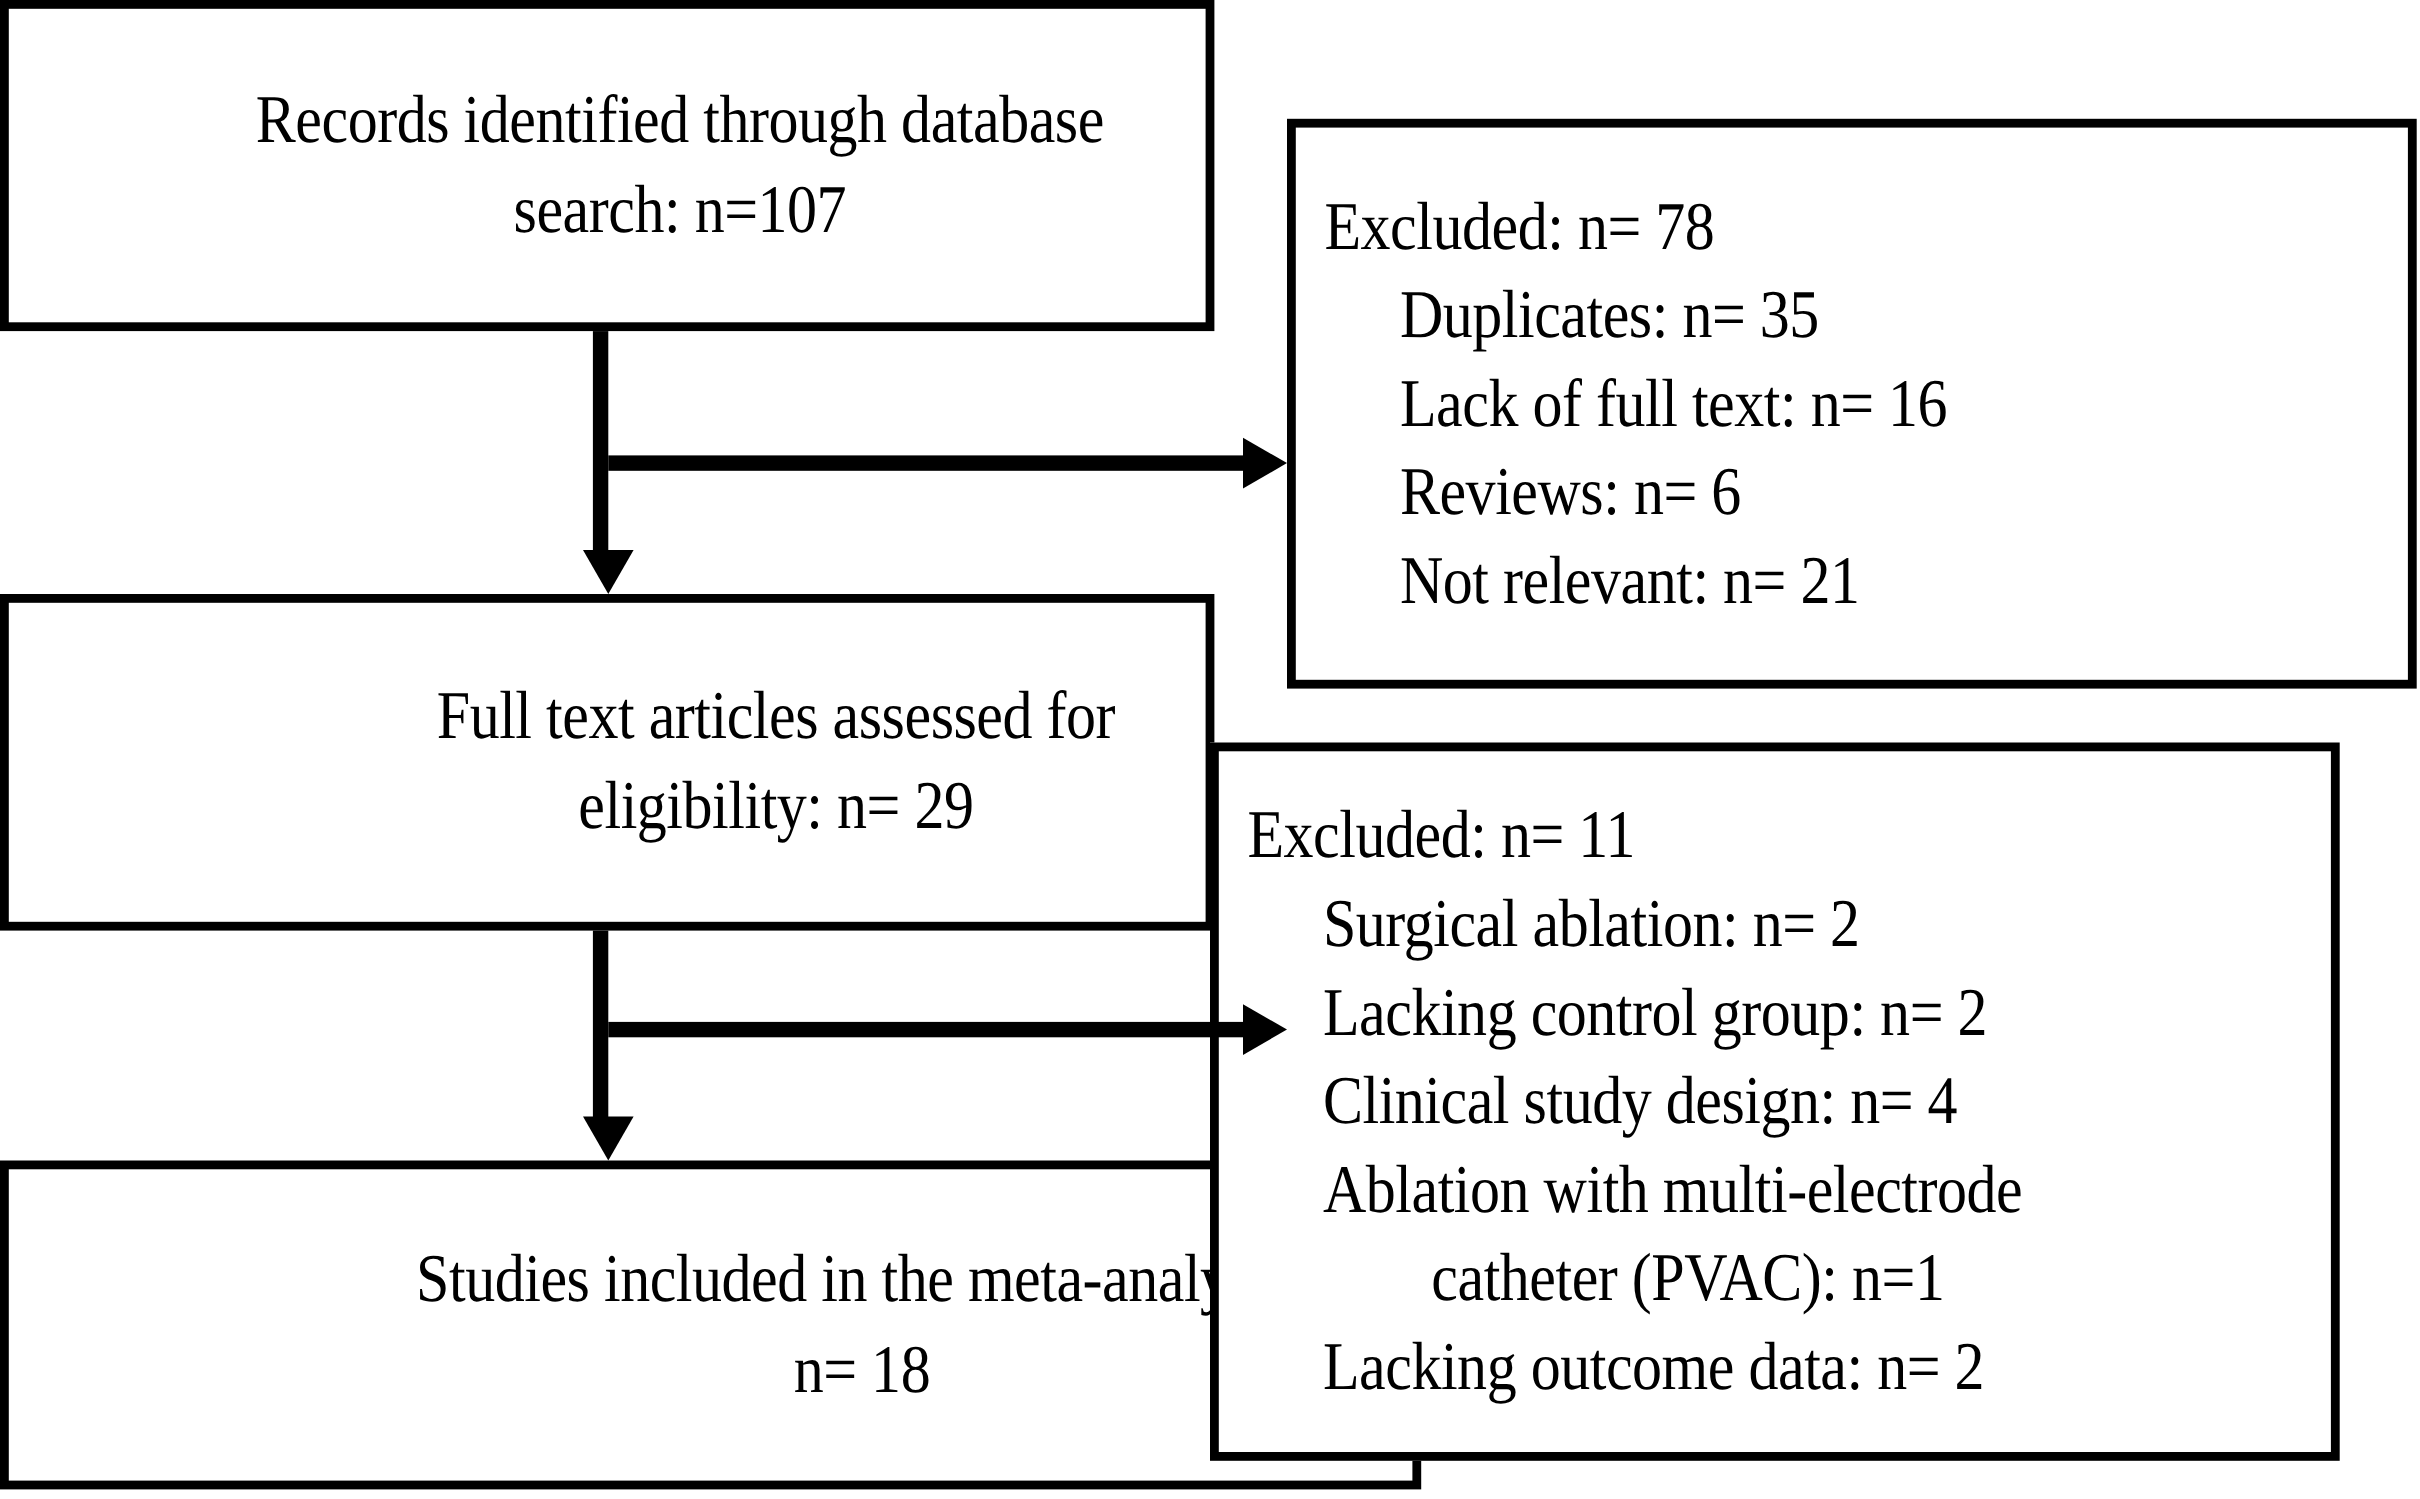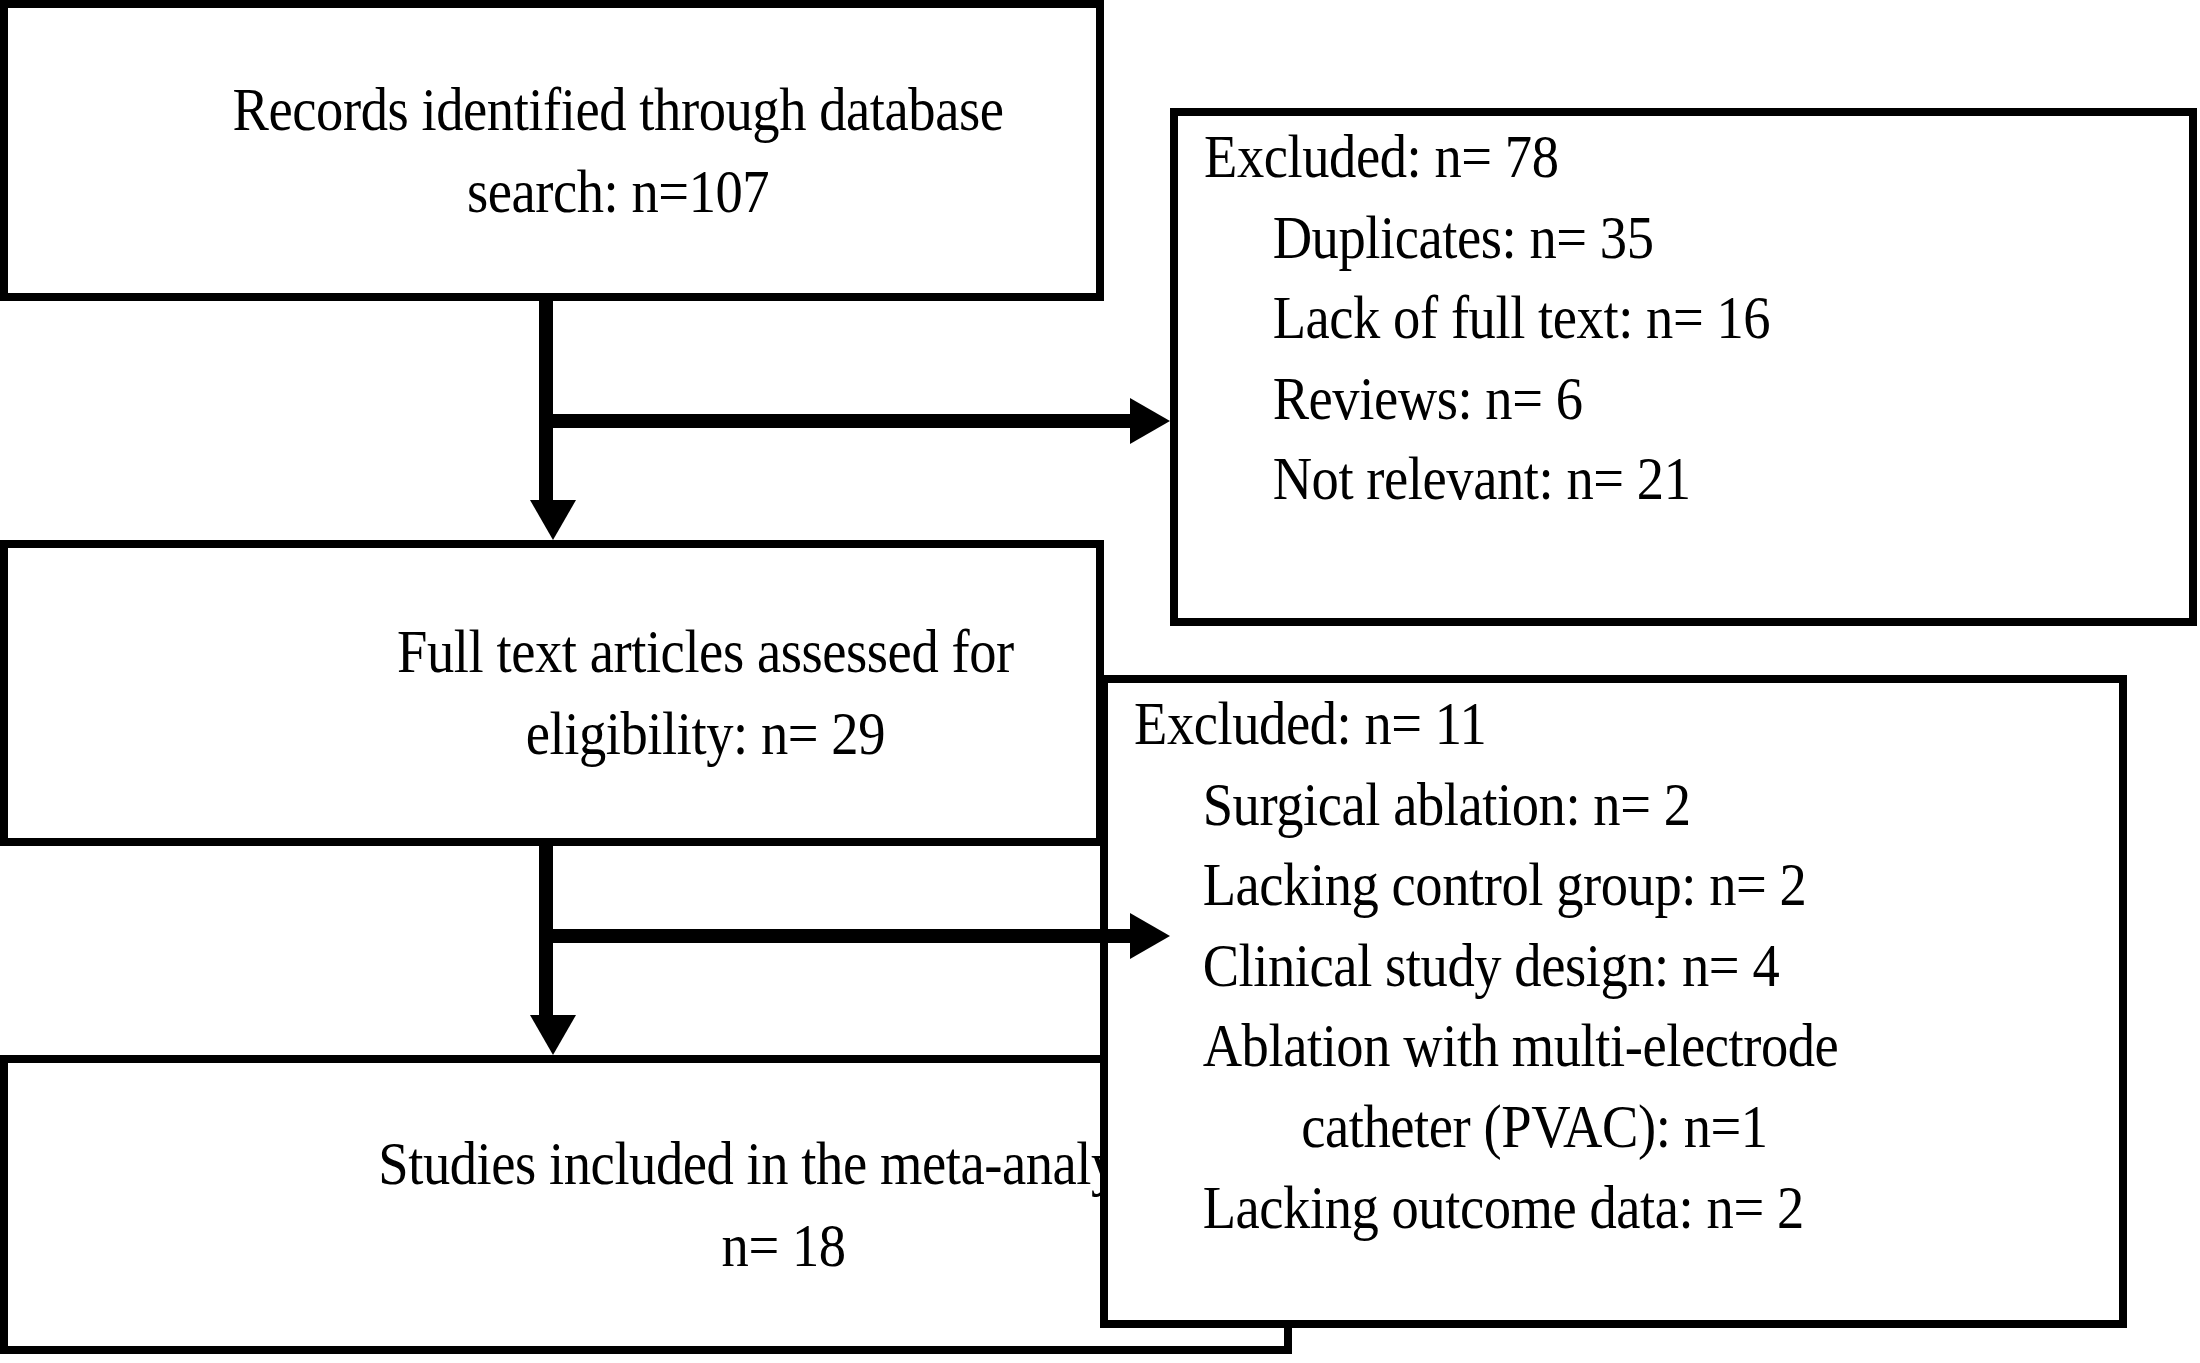--- a/index.html
+++ b/index.html
@@ -25,21 +25,21 @@
     background: #ffffff;
   }
   .box-left {
     display: flex;
     align-items: center;
     justify-content: flex-end;
     text-align: center;
   }
   .box-right {
     display: flex;
-    align-items: flex-start;
+    align-items: center;
   }
 
   .box-text {
     font-size: 62px;
     line-height: 1.32;
     letter-spacing: -0.5px;
     transform: scaleX(0.88);
     transform-origin: center center;
     white-space: pre-line;
     padding: 0 40px;

